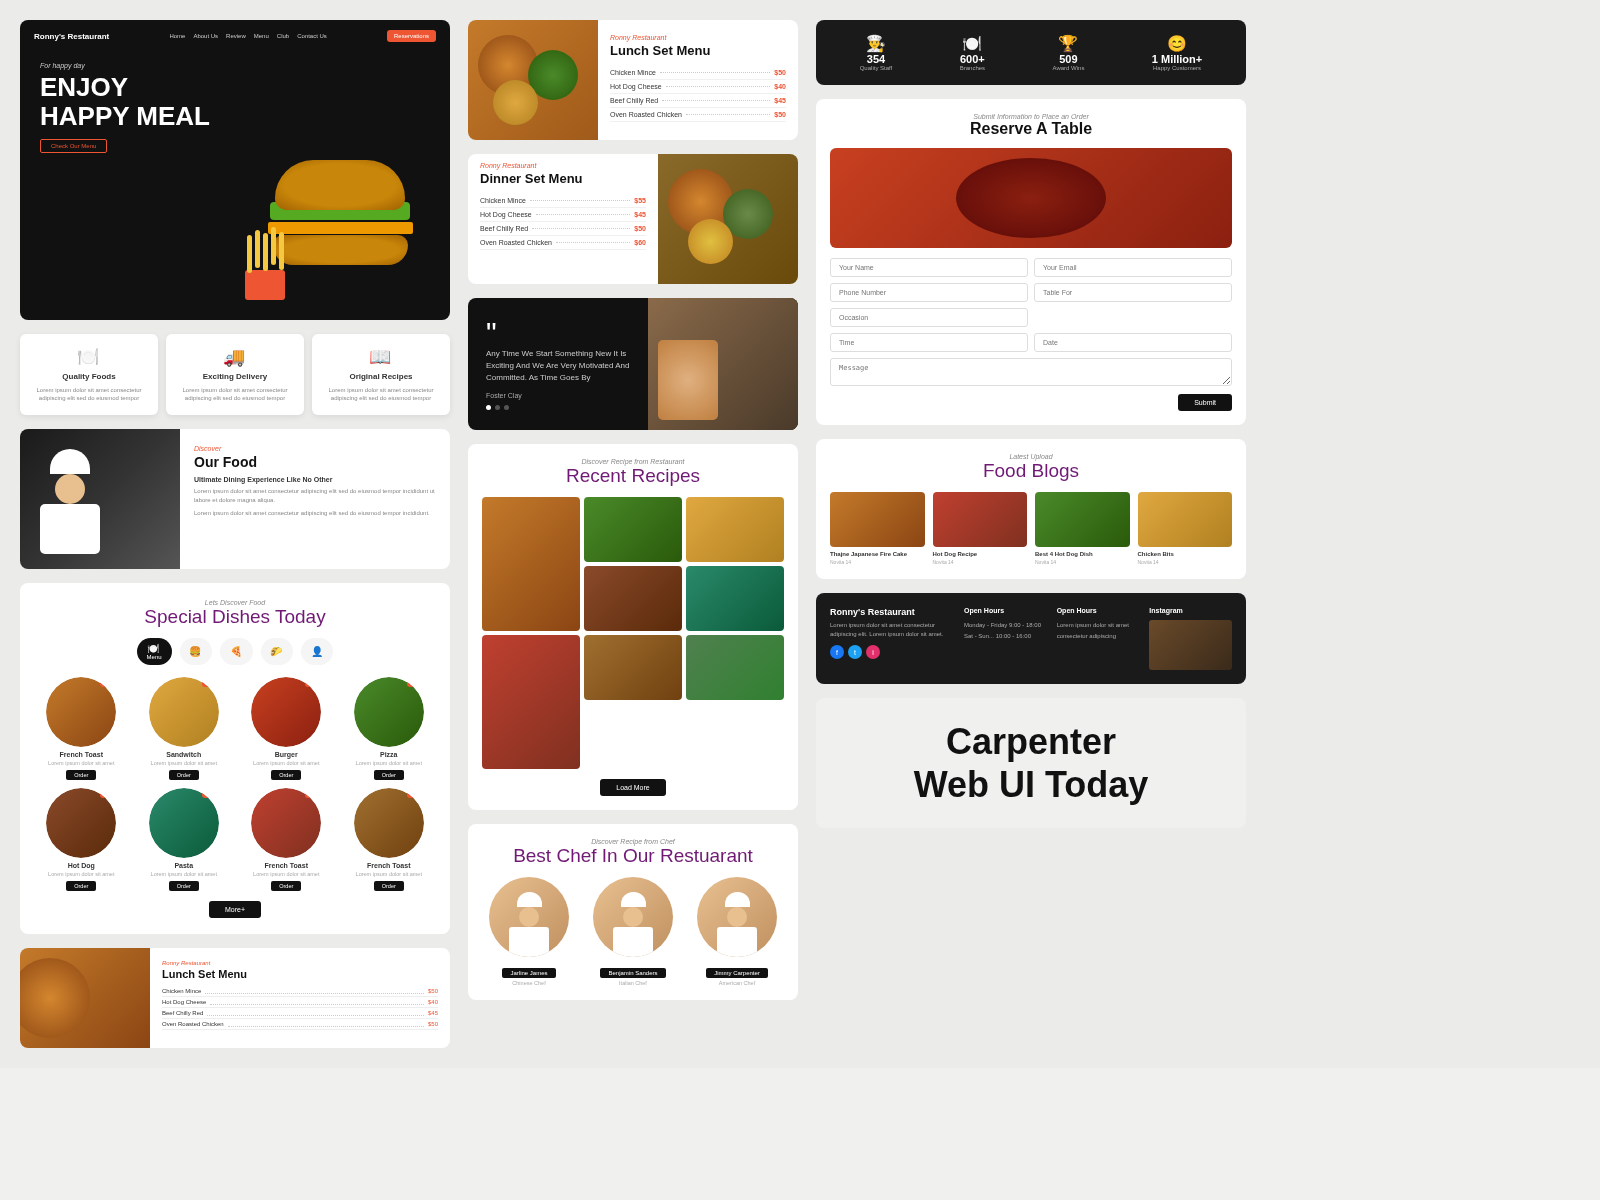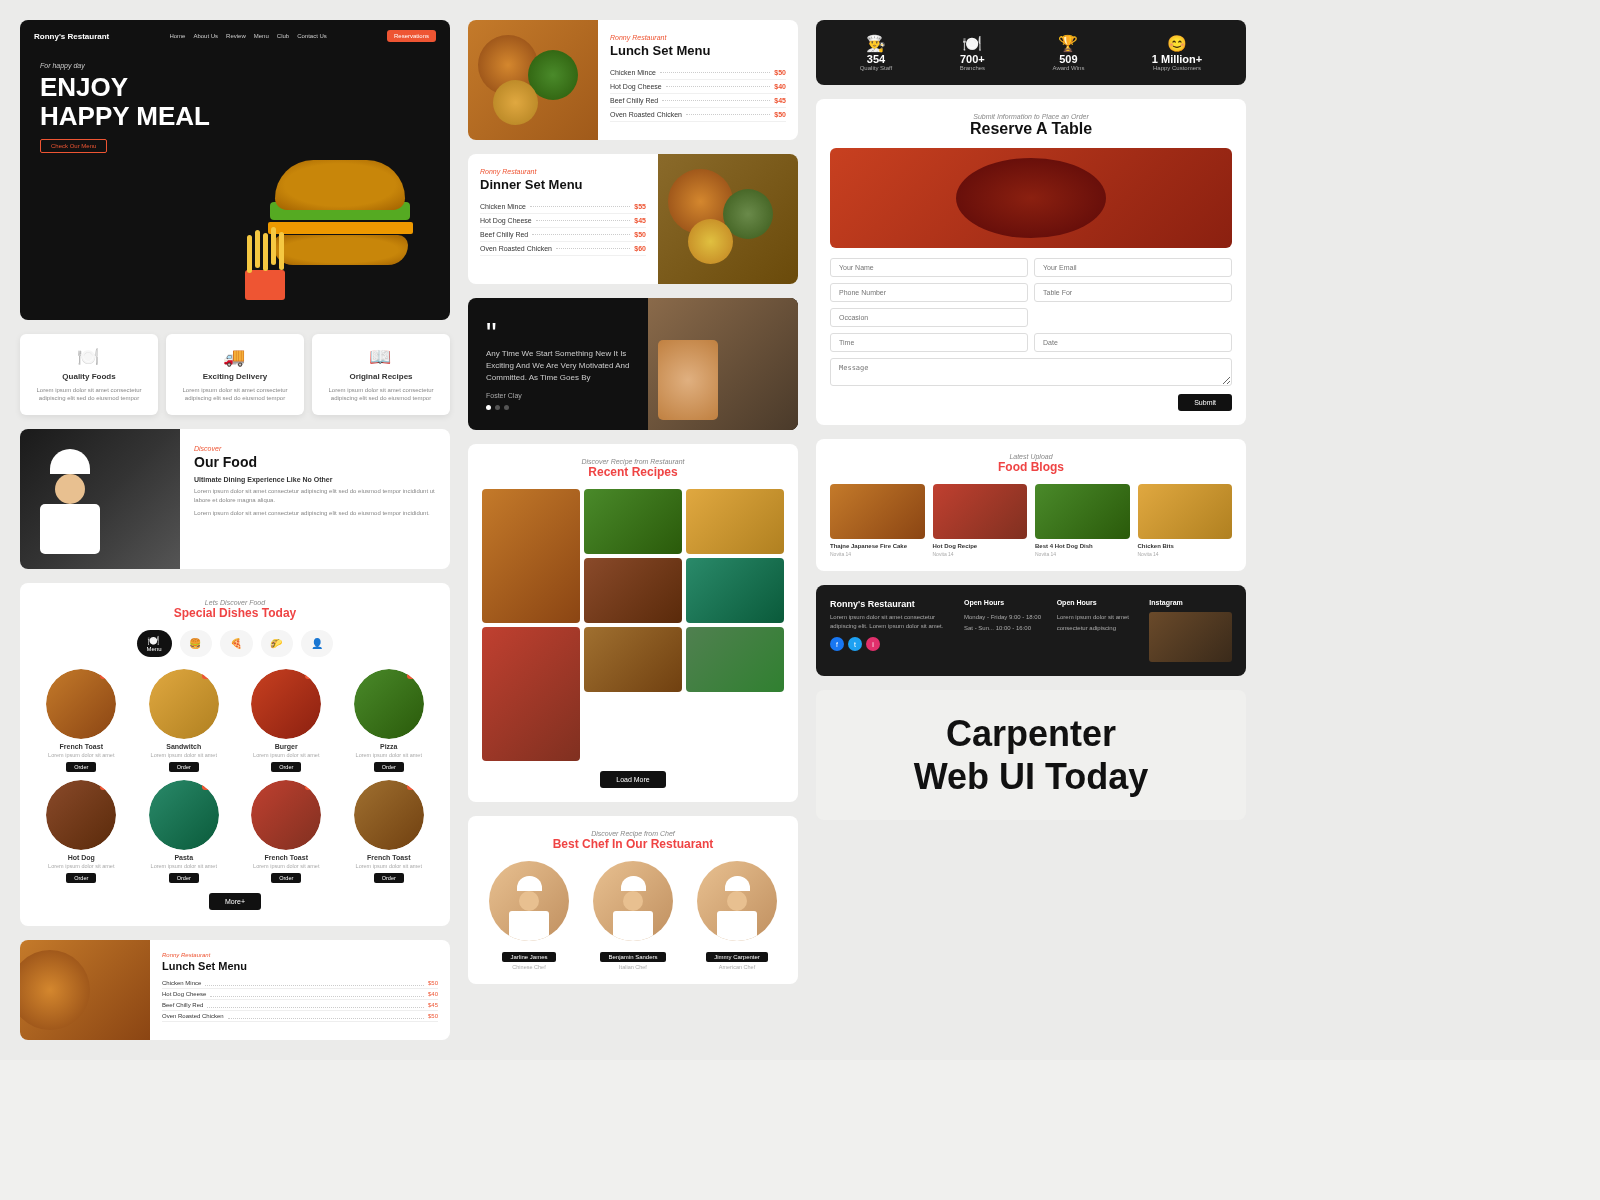--- a/index.html
+++ b/index.html
@@ -158,21 +158,21 @@
     .story-subtitle { font-size: 7px; font-weight: bold; color: #333; margin-bottom: 4px; }
     .story-desc { font-size: 6px; color: #888; line-height: 1.5; margin-bottom: 4px; }
 
     
     .special-section {
       background: #fff;
       border-radius: 8px;
       padding: 16px 14px;
     }
     .section-subtitle { font-size: 7px; font-style: italic; color: #888; text-align: center; }
-    .section-title { font-size: 12px; font-weight: 700; color: #ef4444; text-align: center; margin-bottom: 10px; }
+    .section-title { font-size: 19px; font-weight: 400; color: #701a75; text-align: center; margin-bottom: 10px; }
     .menu-tabs {
       display: flex;
       gap: 8px;
       justify-content: center;
       margin-bottom: 12px;
     }
     .menu-tab {
       padding: 5px 10px;
       border-radius: 20px;
       font-size: 6px;
@@ -297,21 +297,21 @@
       min-height: 130px;
       flex-direction: row-reverse;
     }
     .dinner-img {
       width: 140px;
       background: linear-gradient(135deg, #8a6a2a, #6a4a0a);
       position: relative;
       overflow: hidden;
       flex-shrink: 0;
     }
-    .dinner-content { padding: 14px 12px; flex: 1; }
+    .dinner-content { padding: 8px 12px; flex: 1; }
 
     
     .quote-section {
       background: #111;
       border-radius: 8px;
       display: flex;
       min-height: 120px;
       overflow: hidden;
     }
     .quote-left {
@@ -925,21 +925,21 @@
   <div class="right-col">
 
     <div class="stats-bar">
       <div class="stat-item">
         <div class="stat-icon">👨‍🍳</div>
         <div class="stat-num">354</div>
         <div class="stat-label">Quality Staff</div>
       </div>
       <div class="stat-item">
         <div class="stat-icon">🍽️</div>
-        <div class="stat-num">700+</div>
+        <div class="stat-num">600+</div>
         <div class="stat-label">Branches</div>
       </div>
       <div class="stat-item">
         <div class="stat-icon">🏆</div>
         <div class="stat-num">509</div>
         <div class="stat-label">Award Wins</div>
       </div>
       <div class="stat-item">
         <div class="stat-icon">😊</div>
         <div class="stat-num">1 Million+</div>

